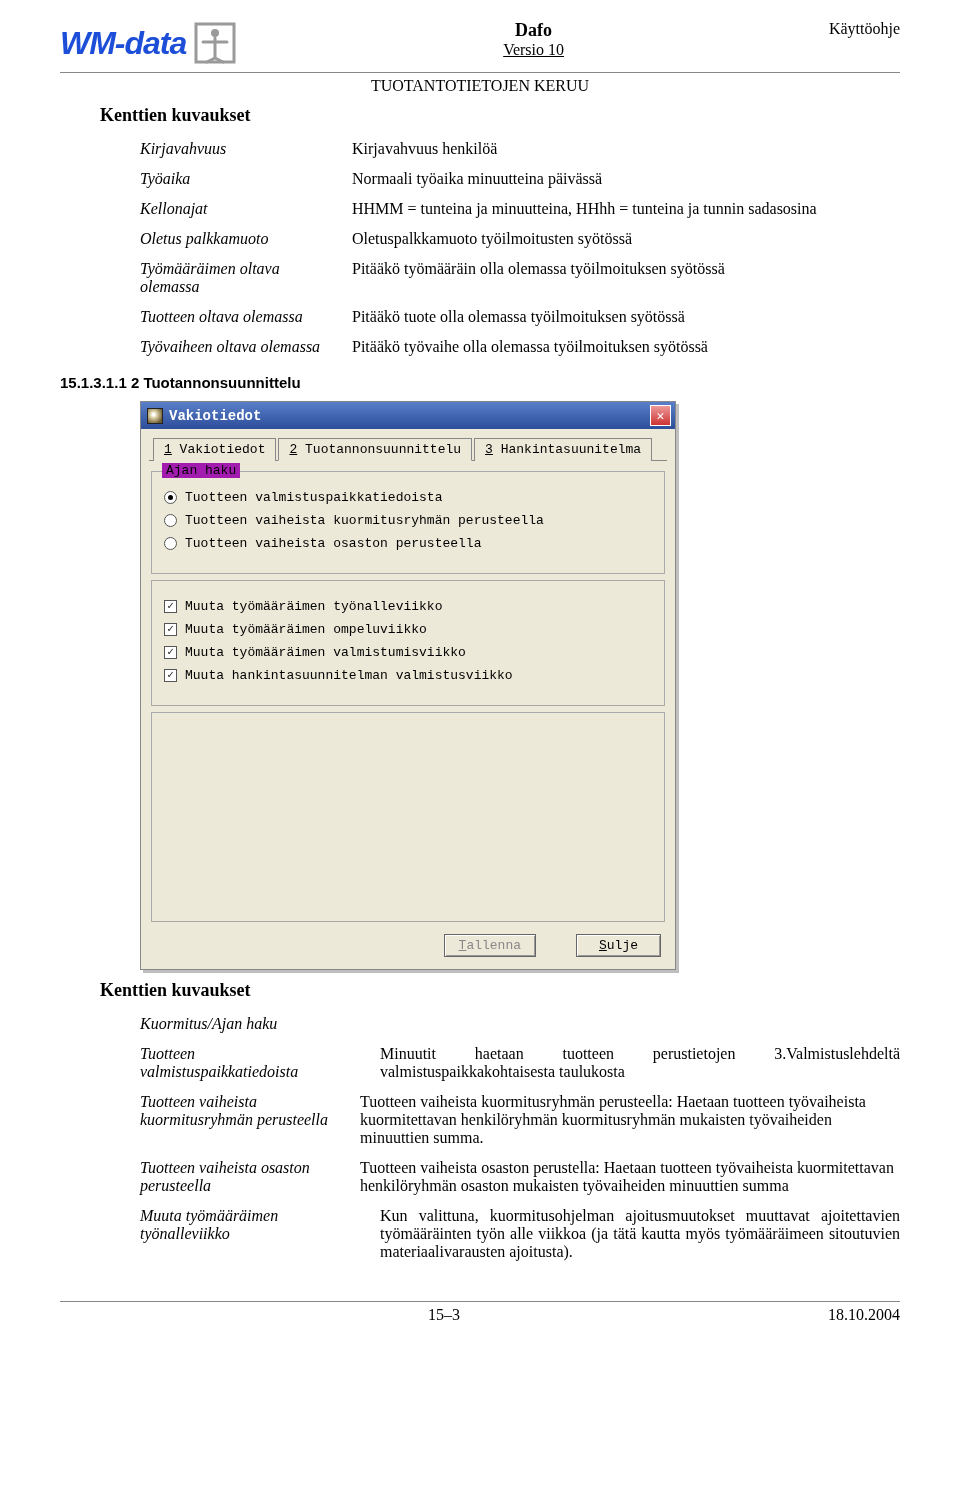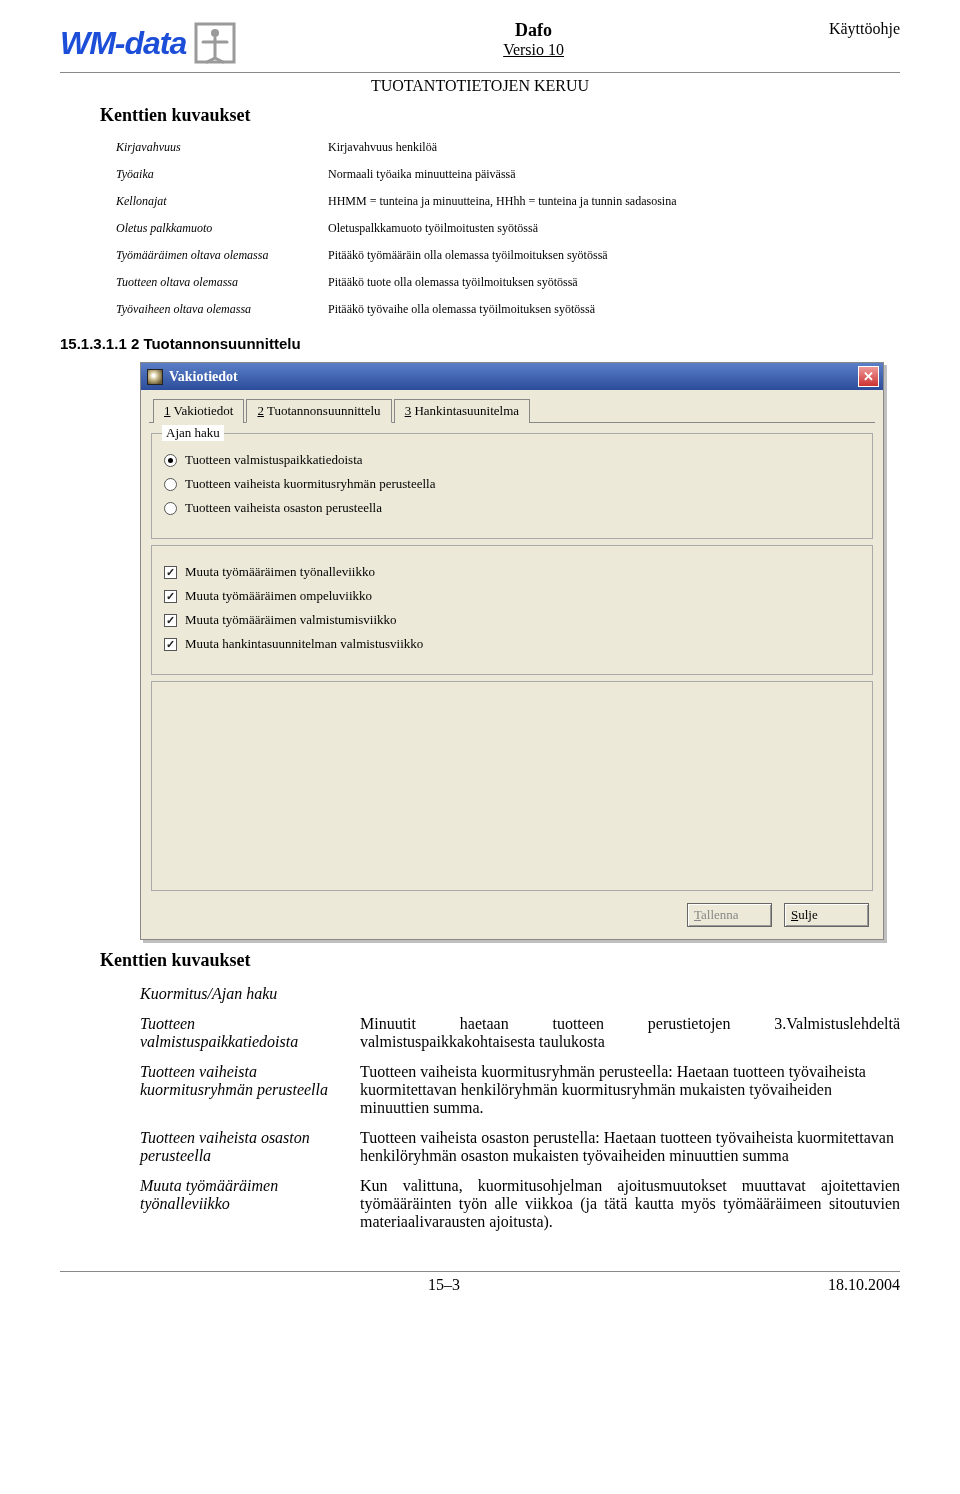--- a/index.html
+++ b/index.html
@@ -51,44 +51,44 @@
     text-align: center;
     font-size: 16px;
     margin-bottom: 6px;
   }
   .section-heading {
     font-weight: bold;
     font-size: 18px;
     margin: 10px 0 14px 40px;
   }
   .def-table {
-    margin-left: 56px;
+    margin-left: 80px;
     display: grid;
     grid-template-columns: 200px 1fr;
     row-gap: 4px;
     column-gap: 10px;
-    font-size: 12px;
+    font-size: 16px;
     gap: 12px;
   }
   .def-table .term { font-style: italic; }
   .sub-section-num {
     font-weight: bold;
     font-family: Arial, sans-serif;
     font-size: 15px;
     margin: 18px 0 8px 0;
   }
 
   
   .win {
-    width: 744px;
+    width: 536px;
     margin: 10px 0 10px 80px;
     border: 1px solid #888;
     background: #ece9d8;
     box-shadow: 3px 3px 0 rgba(0,0,0,0.25);
-    font-family: Liberation Serif, serif;
+    font-family: Liberation Mono, monospace;
     font-size: 13px;
     color: #000;
   }
   .titlebar {
     background: linear-gradient(#5a7fc8, #2c4d9b);
     color: #fff;
     display: flex;
     align-items: center;
     justify-content: space-between;
     padding: 3px 4px 3px 6px;
@@ -136,21 +136,21 @@
   .tab .mnemonic { text-decoration: underline; }
   .group {
     border:1px solid #aaa;
     margin:10px 2px 2px 2px;
     padding:10px 12px 14px 12px;
     position: relative;
   }
   .group-title {
     position:absolute;
     top:-9px; left:10px;
-    background:#ffffff;
+    background:#a21caf;
     padding:0 4px;
     font-size:13px;
   }
   .radio-row, .check-row {
     display:flex;
     align-items:center;
     gap:8px;
     margin:8px 0;
     font-size:13px;
   }
@@ -197,44 +197,46 @@
     margin:6px 2px 2px 2px;
   }
   .btn-row {
     display:flex;
     justify-content:flex-end;
     gap:12px;
     padding:10px 6px 2px 6px;
   }
   .btn {
     min-width:85px;
-    padding:3px 6px;
+    padding:3px 14px;
     border:1px solid #666;
     background:#ece9d8;
     box-shadow: inset 1px 1px 0 #fff, inset -1px -1px 0 #999;
     font-size:13px;
+    text-align:center;
     cursor:default;
+    margin-left:28px;
   }
   .btn.disabled {
     color:#888;
   }
   .btn .mnemonic { text-decoration: underline; }
   .win-wrap { position:relative; }
 
   
   .def-table2 {
     margin-left:80px;
     display:grid;
     grid-template-columns: 210px 1fr;
     column-gap:10px;
     row-gap:12px;
     font-size:16px;
   }
   .def-table2 .term { font-style: italic; }
-  .justify { text-align: justify; }
+  .justify { text-align: justify; margin-left: 20px; }
 
   .footer {
     margin-top:40px;
     border-top:1px solid #888;
     display:flex;
     justify-content:space-between;
     font-size:16px;
     padding:4px 0 0 0;
   }
 </style>

